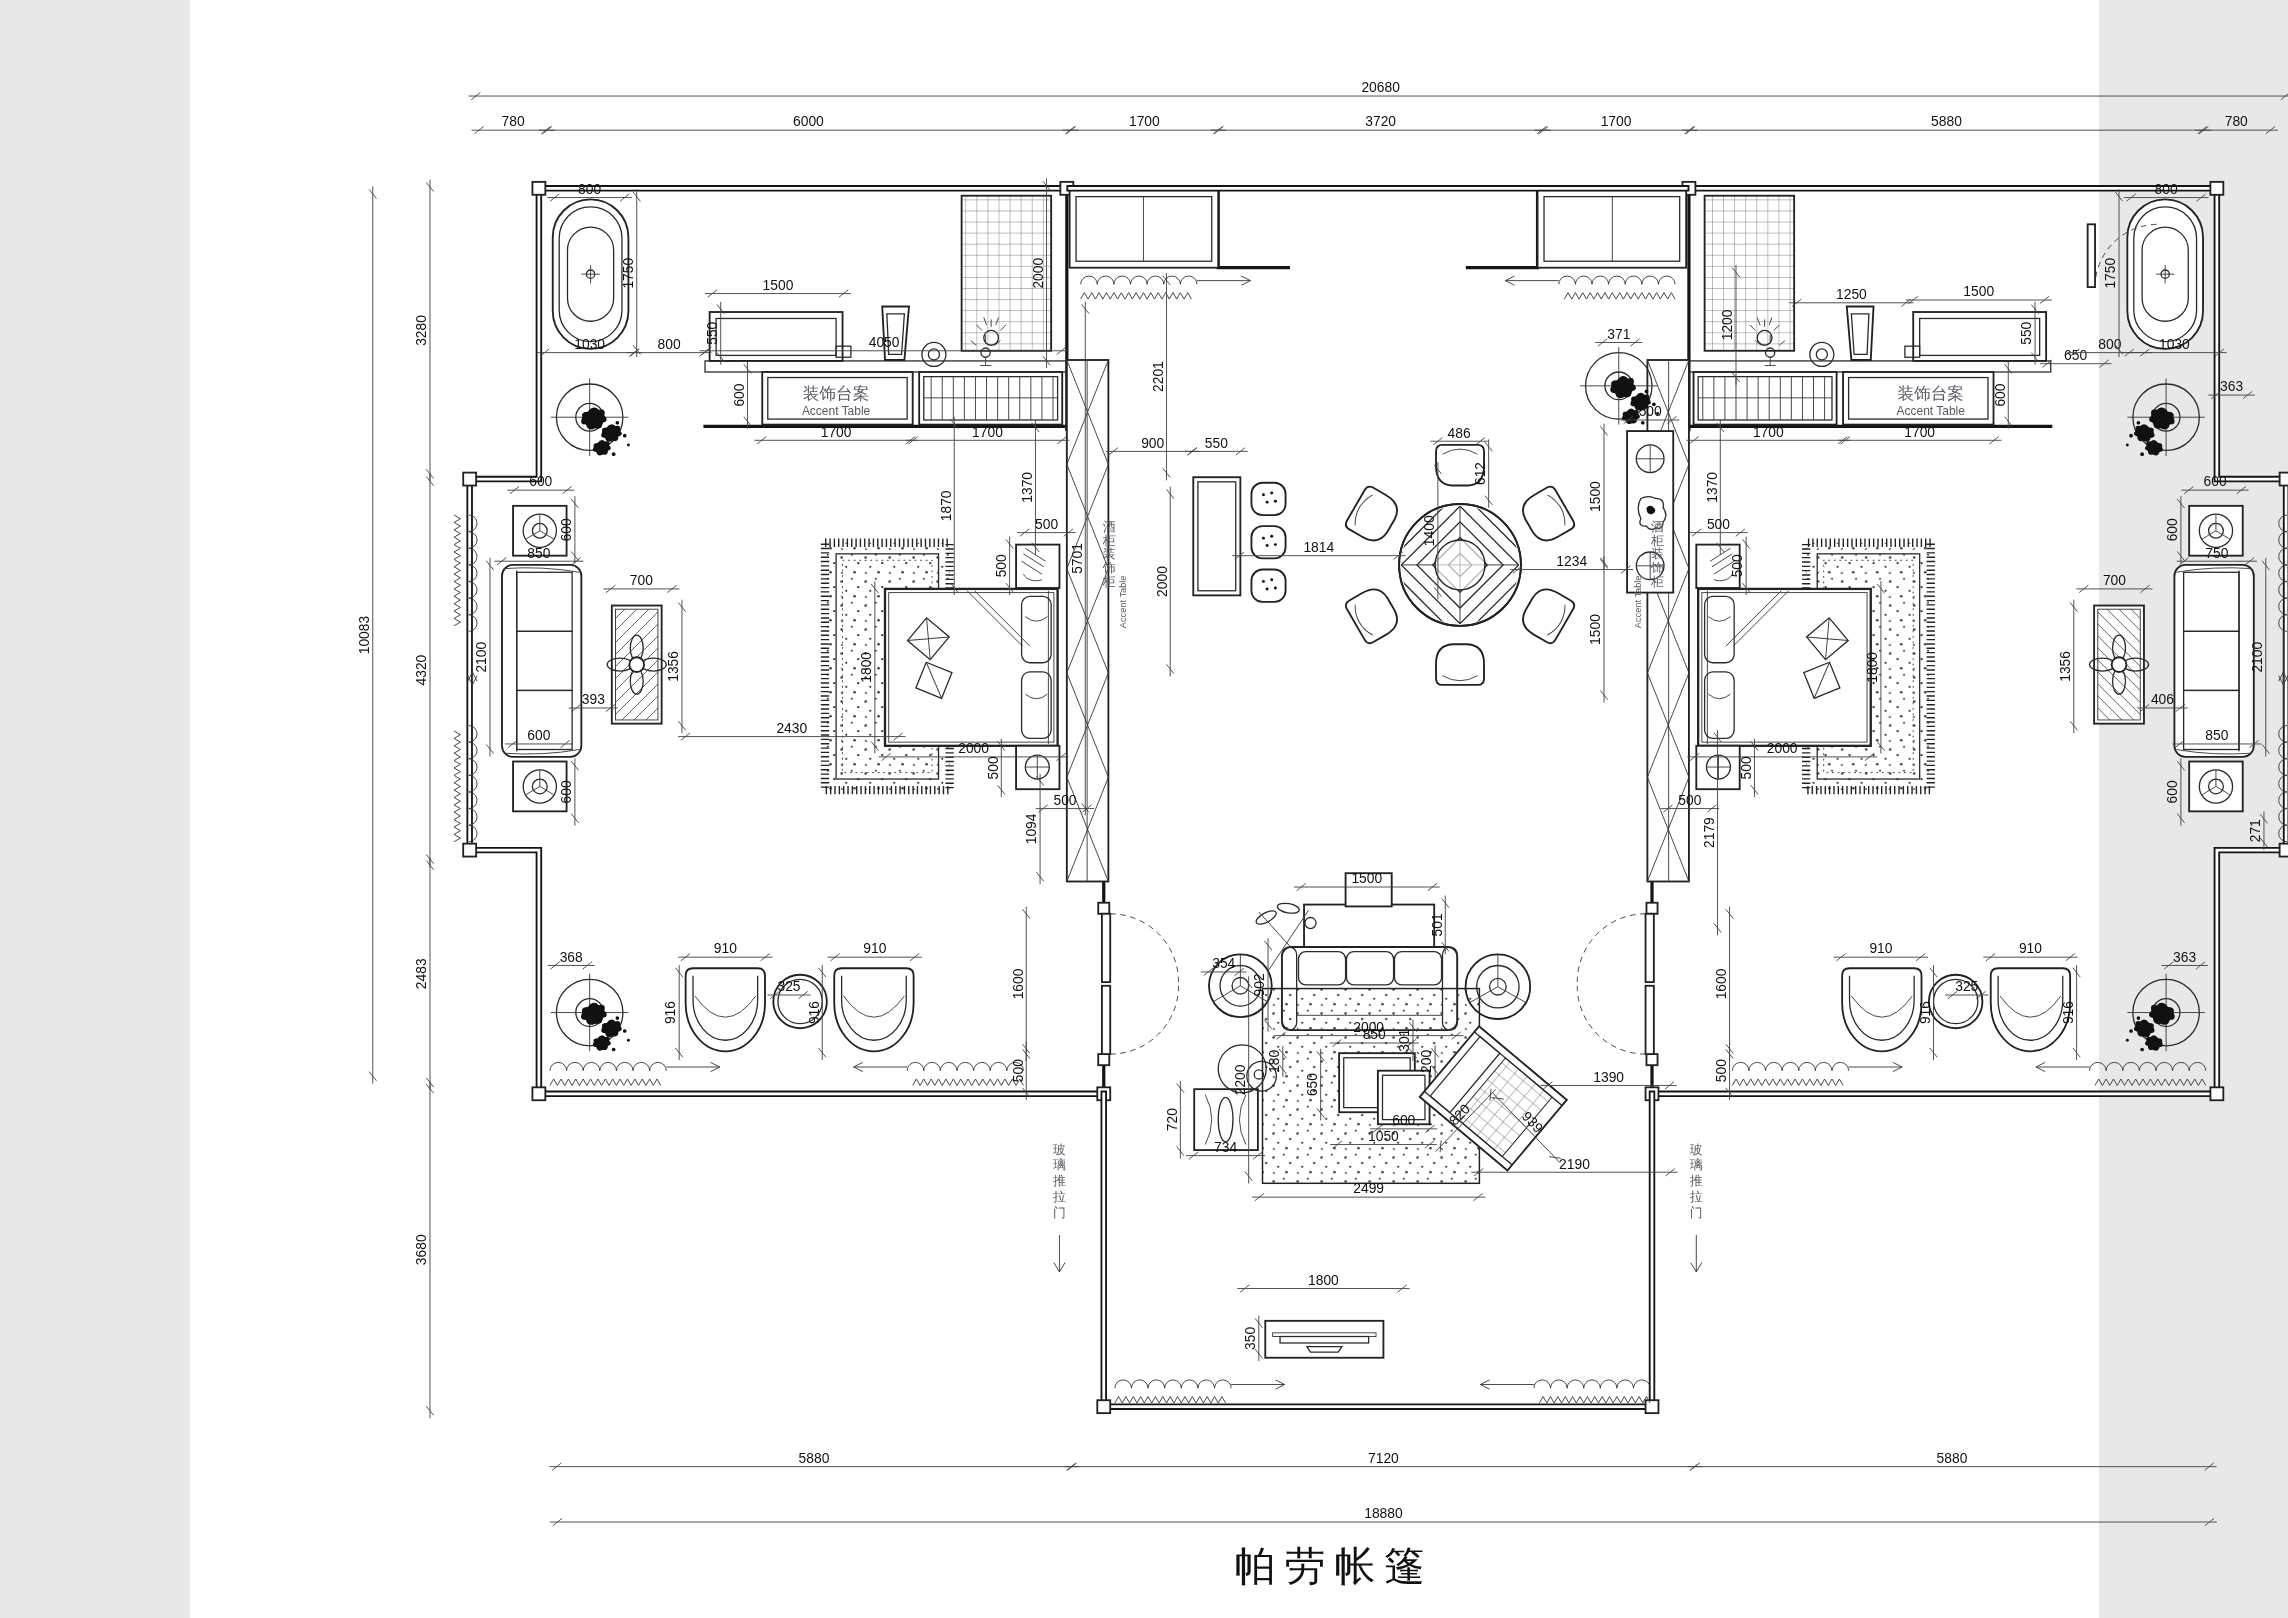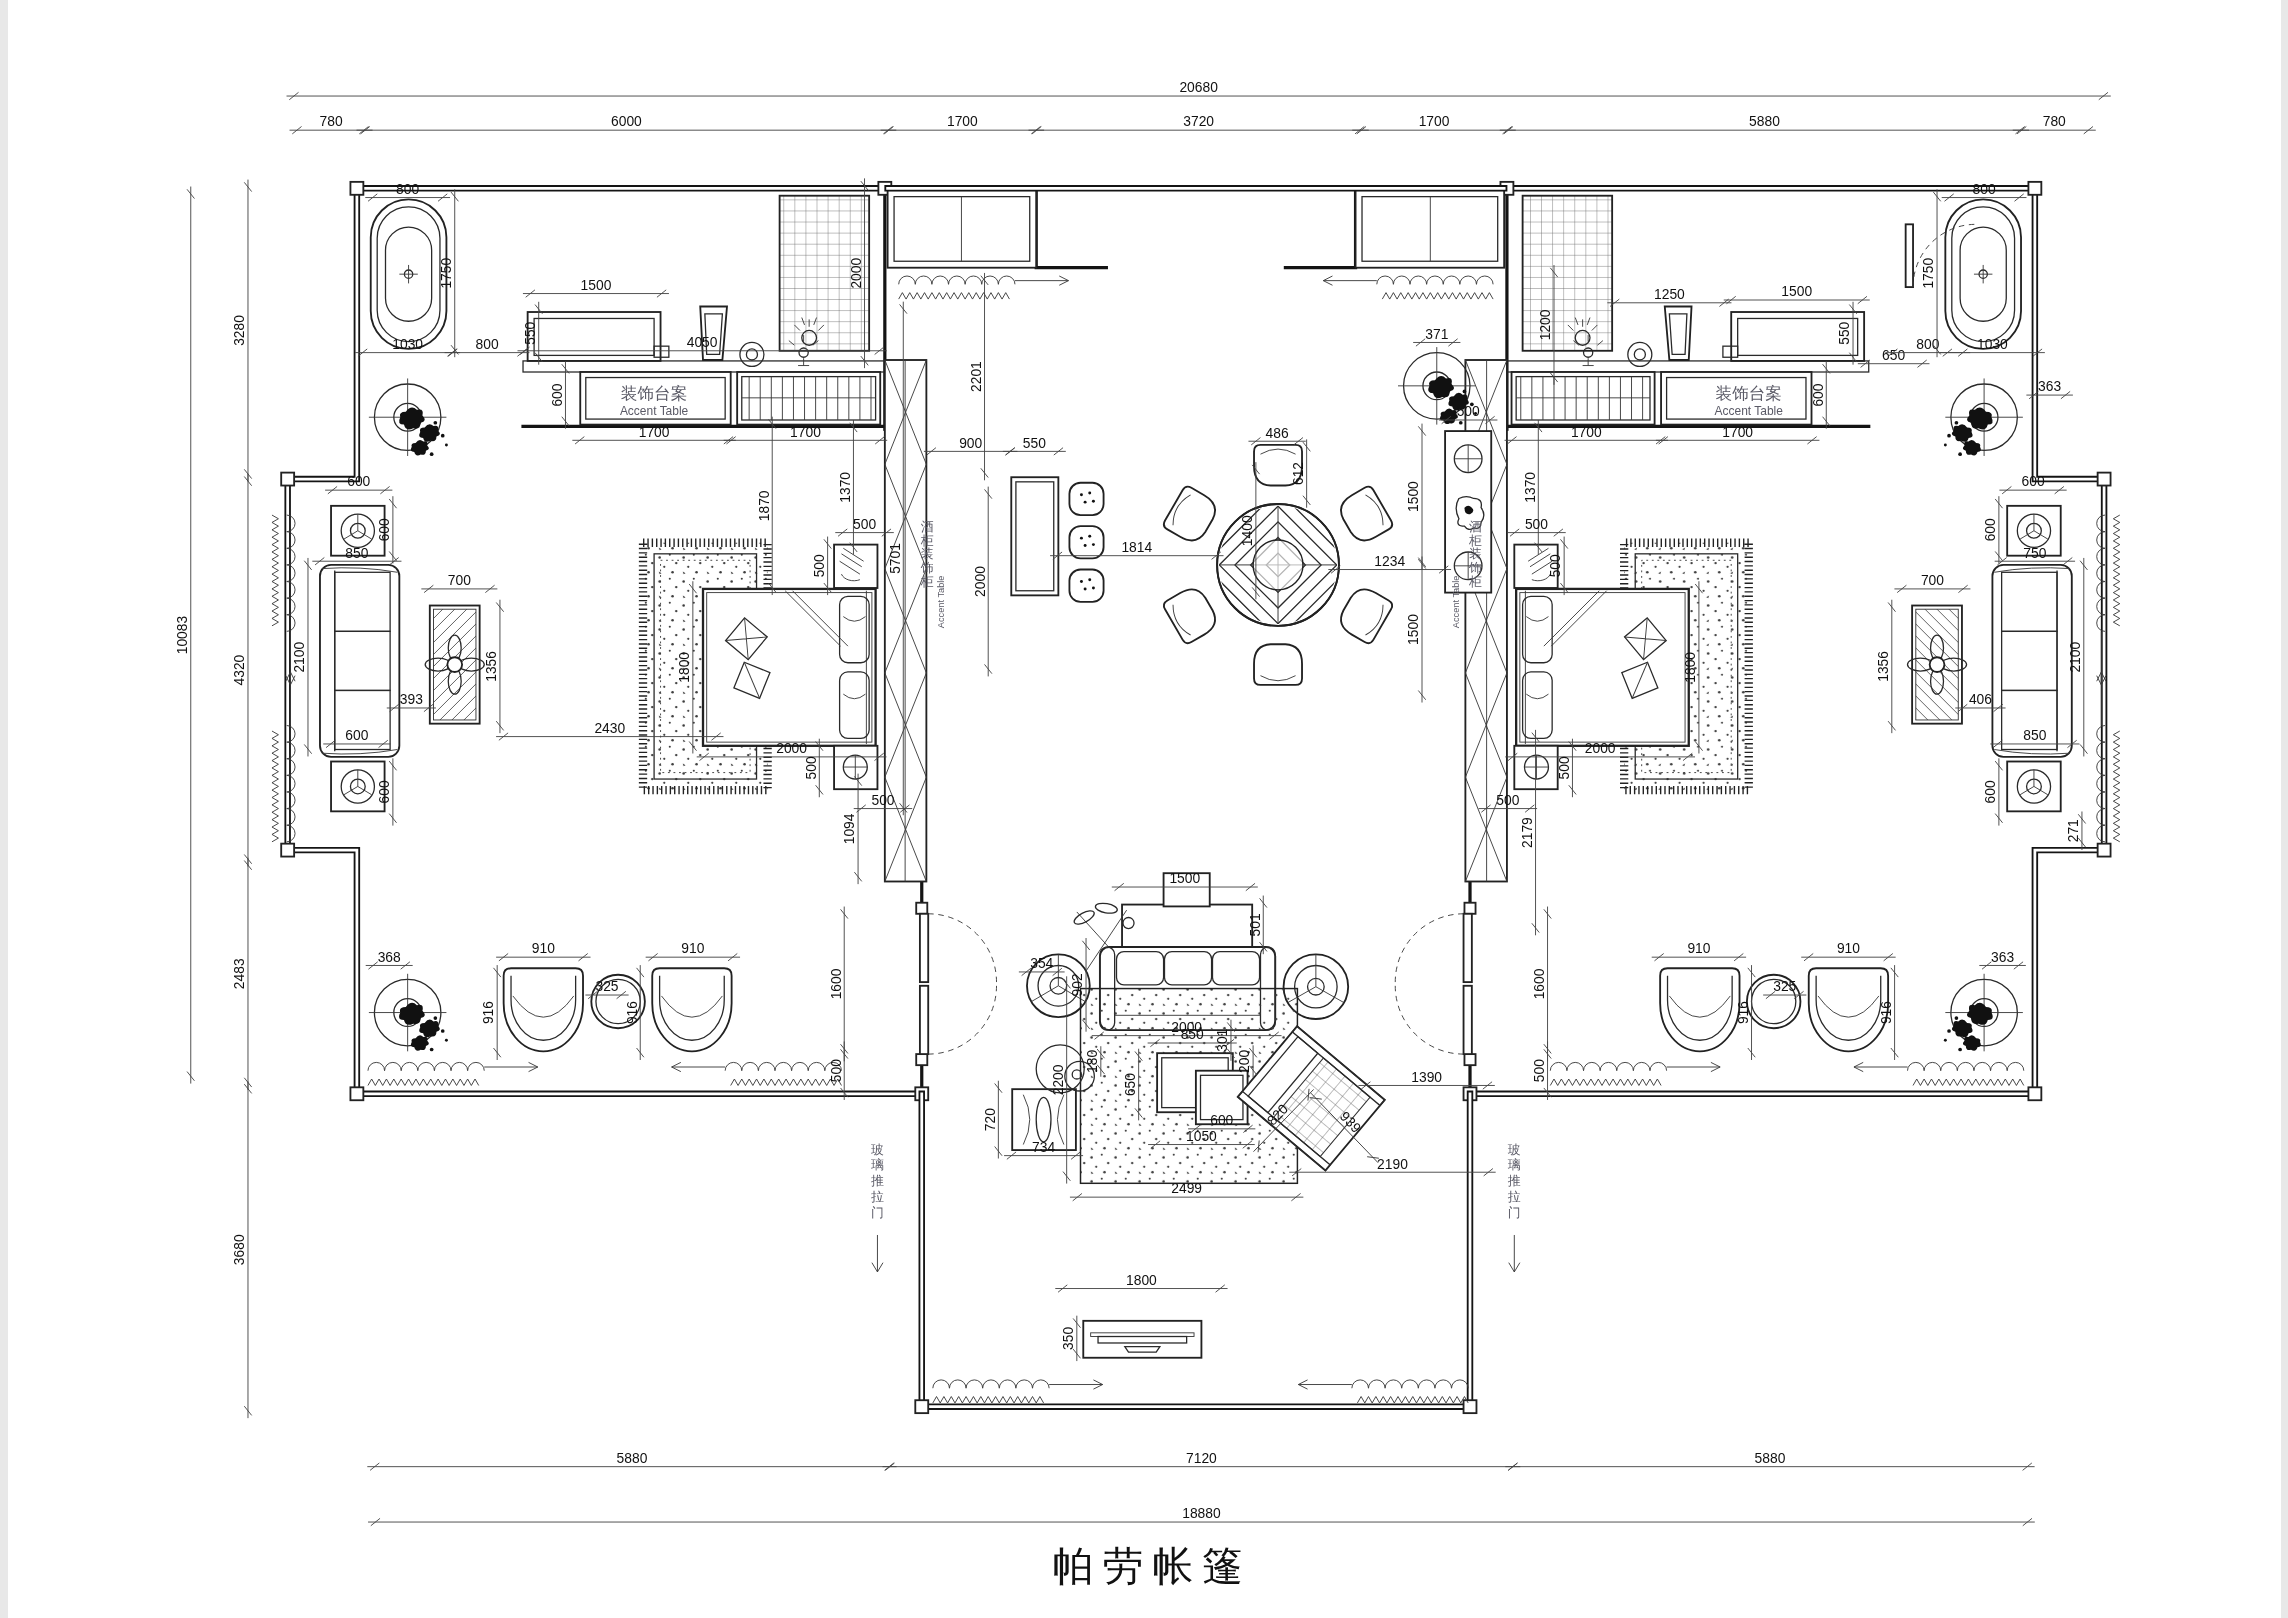--- a/index.html
+++ b/index.html
@@ -1,16 +1,16 @@
 <!DOCTYPE html>
 <html style="font-size:14.8px"><head>
 <meta charset="utf-8">
 <style>
   html,body{margin:0;padding:0;background:#e8e8e8;}
-  .stage{width:2273px;height:1619px;background:#ffffff;position:relative;margin:0 auto;
+  .stage{width:1909px;height:1619px;background:#ffffff;position:relative;margin:0 auto;
          font-family:"Liberation Sans",sans-serif;}
   svg{position:absolute;left:0;top:0;}
   .wall{fill:none;stroke:#141414;stroke-width:7;stroke-linecap:square;}
   .wallin{fill:none;stroke:#ffffff;stroke-width:3;stroke-linecap:square;}
   .part{fill:none;stroke:#141414;stroke-width:3.5;stroke-linecap:square;}
   .f2{fill:#ffffff;stroke:#222222;stroke-width:2;}
   .f25{fill:#ffffff;stroke:#222222;stroke-width:2.5;}
   .f1{fill:none;stroke:#2a2a2a;stroke-width:1.4;}
   .thin{fill:none;stroke:#3a3a3a;stroke-width:1;}
   .dash{stroke-dasharray:6 5;}

